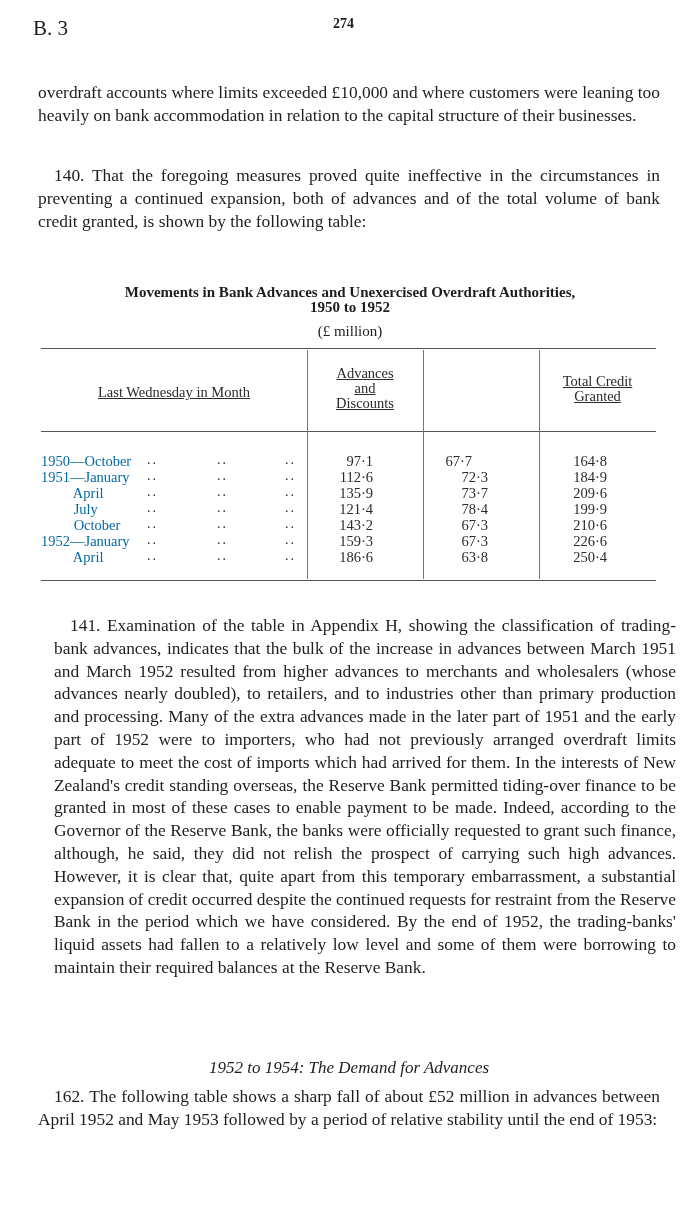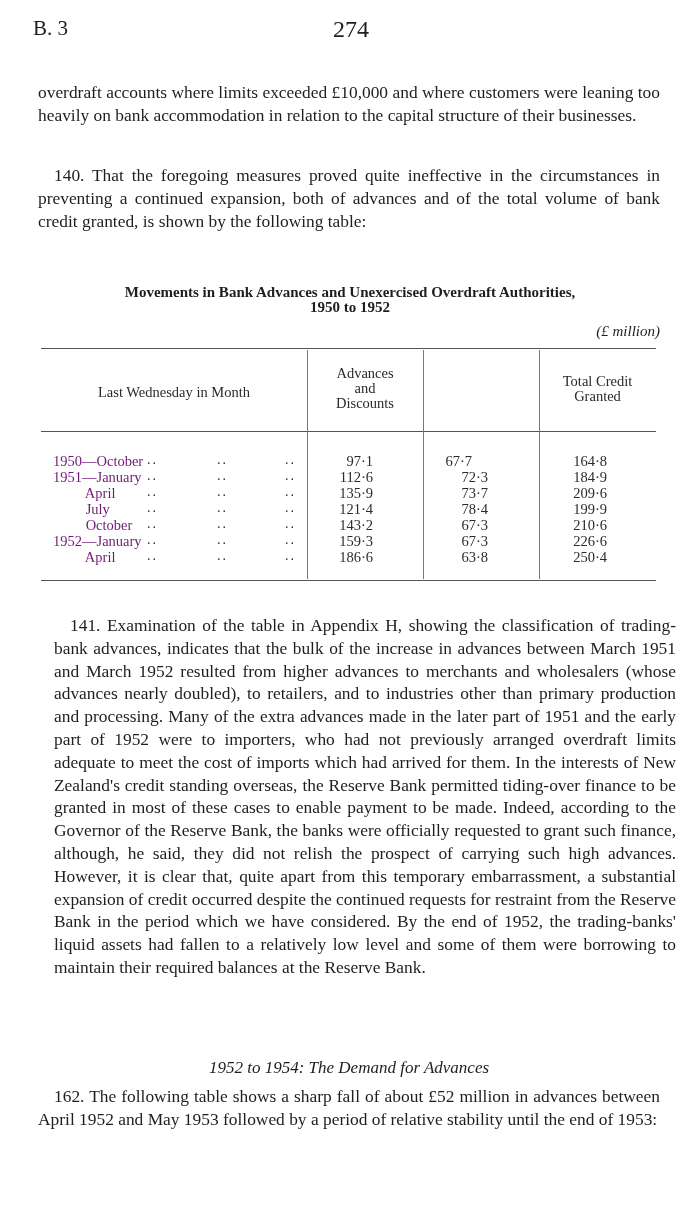--- a/index.html
+++ b/index.html
@@ -3,47 +3,47 @@
 <meta charset="utf-8">
 <style>
   html, body { margin: 0; padding: 0; background: #ffffff; }
   body {
     width: 700px; height: 1230px; position: relative; overflow: hidden;
     font-family: "Liberation Serif", "DejaVu Serif", serif;
     color: #1e1e1e;
   }
   .page-header { position: absolute; top: 16px; left: 33px; right: 30px; height: 30px; }
   .hdr-left { position: absolute; left: 0; top: 0; font-size: 21px; }
-  .hdr-center { position: absolute; left: 300px; top: 0; font-size: 24px; }
+  .hdr-center { position: absolute; left: 300px; top: 0; font-size: 14px; font-weight: bold; }
 
   .para {
     position: absolute; left: 38px; width: 622px;
     font-size: 17.4px; line-height: 22.8px; text-align: justify;
     text-align-last: left;
   }
   .para .num { padding-left: 16px; }
   #p-cont { top: 81px; }
   #p-140 { top: 164px; }
 
   .table-title {
     position: absolute; top: 285px; left: 40px; width: 620px;
     text-align: center; font-weight: bold; font-size: 15px; line-height: 15px;
   }
   .table-unit {
     position: absolute; top: 323px; left: 40px; width: 620px;
-    text-align: right; font-size: 15px; font-style: italic;
+    text-align: center; font-size: 15px;
   }
 
   .tbl { position: absolute; left: 41px; top: 348px; width: 615px; height: 233px; }
   .rule { position: absolute; left: 0; width: 100%; height: 0; border-top: 1px solid #555; }
   .vline { position: absolute; width: 0; border-left: 1px solid #777; }
-  .th { position: absolute; text-align: center; font-size: 14.5px; line-height: 15px; color: #2a2a2a; }
+  .th { position: absolute; text-align: center; font-size: 14.5px; line-height: 15px; color: #2a2a2a; text-decoration: underline; }
   .row-label {
     position: absolute; left: 0; width: 255px; font-size: 14.5px; line-height: 14.5px;
-    white-space: pre; color: #701a75; margin-left: 12px;
+    white-space: pre; color: #0369a1;
   }
   .dots { position: absolute; font-size: 14px; letter-spacing: 2px; color: #333; }
   .cell { position: absolute; font-size: 14.5px; line-height: 14.5px; text-align: right; color: #2a2a2a; }
 
   #p-141 { top: 598px; }
   .section-heading {
     position: absolute; top: 1058px; left: 38px; width: 622px; text-align: center;
     font-style: italic; font-size: 17px;
   }
   #p-142 { top: 1085px; }

